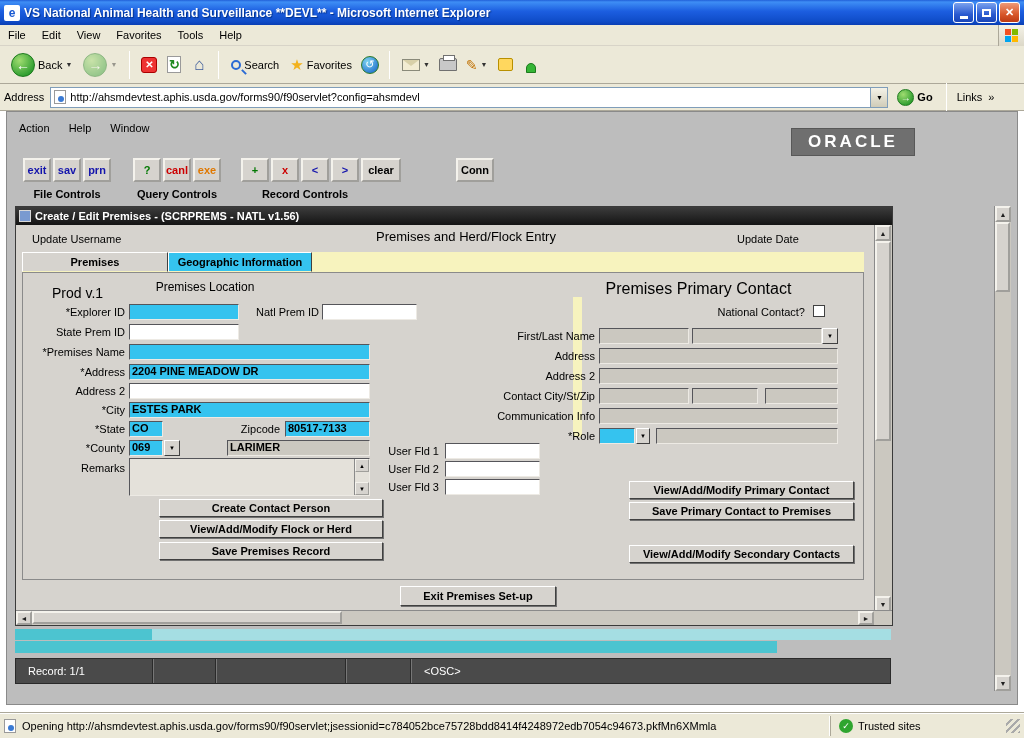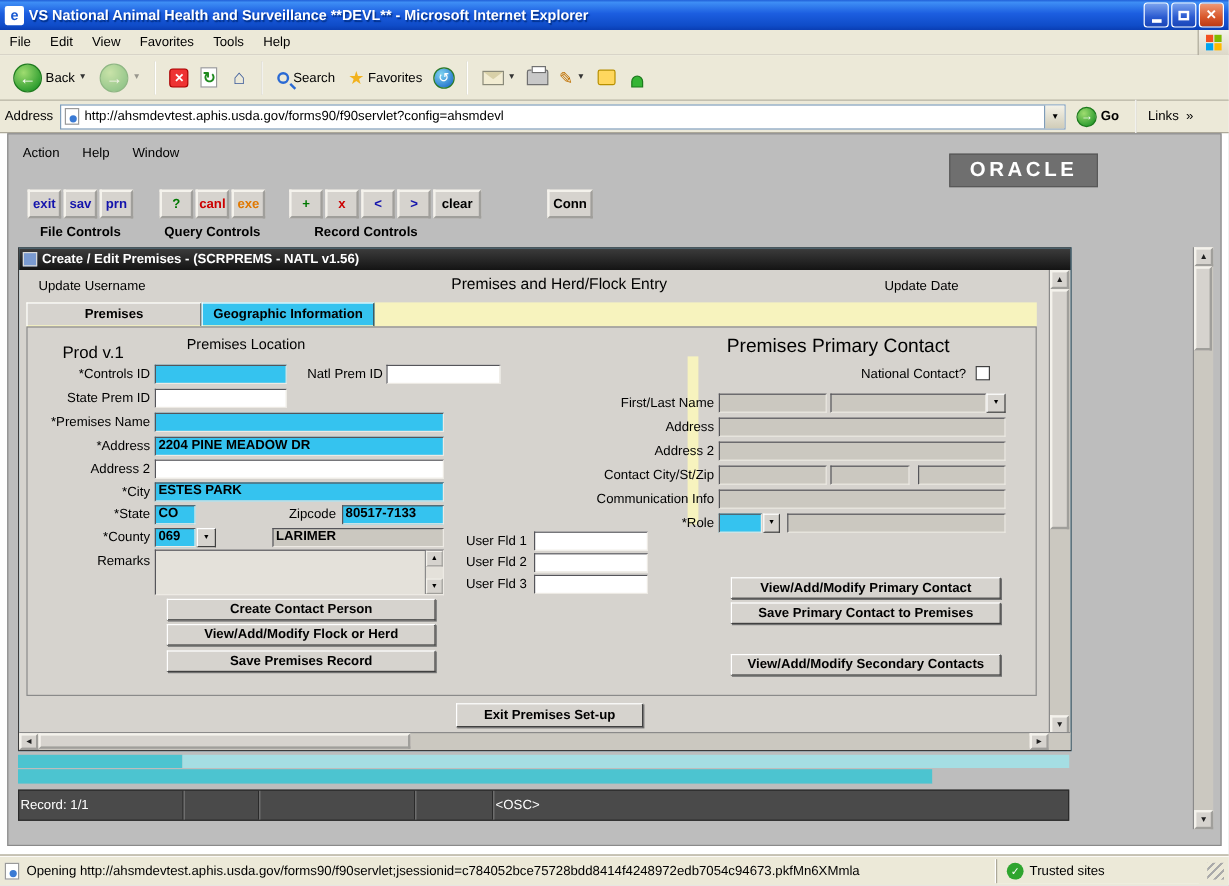--- a/index.html
+++ b/index.html
@@ -113,32 +113,32 @@
 #mdi-hscroll { position:absolute; bottom:0; left:0; width:876px; height:15px; background:#CBC8C0;
   border-top:1px solid #8a8a8a; display:flex; }
 #mdi-hscroll .sb-btn { height:14px; }
 #app-vscroll { position:absolute; right:6px; top:94px; width:17px; height:485px; }
 
 
 .teal1 { background:#4cc4d0; } .teal2 { background:#a5dee3; }
 #app-status { position:absolute; left:8px; top:546px; width:876px; height:26px; background:#4A4A4A;
   border:1px solid #2a2a2a; display:flex; align-items:center; color:#fff; }
 .seg { height:100%; display:flex; align-items:center; border-right:1px solid #777;
-  box-shadow:inset -1px 0 0 #2a2a2a; padding-left:1px; }
+  box-shadow:inset -1px 0 0 #2a2a2a; padding-left:12px; }
 
 
 .lbl { position:absolute; font-weight:normal; }
 .ra { text-align:right; }
 .fld { position:absolute; height:16px; background:#fff; border:1px solid;
   border-color:#55555a #edeae4 #edeae4 #55555a; font-weight:bold; font-size:11px;
   padding:0 2px; line-height:13px; }
 .fld.cyan { background:#35C3EF; }
 .fld.gray { background:#CBC8C0; }
 .fbtn { position:absolute; background:#D6D3CE; border:1px solid; border-color:#fff #404040 #404040 #fff;
-  box-shadow:1px 1px 0 #707070; font-weight:bold; display:flex; align-items:center; justify-content:center; }
+  box-shadow:1px 1px 0 #707070; font-weight:bold; display:flex; align-items:center; justify-content:center;margin-left:20px; }
 .ddbtn { position:absolute; width:16px; height:16px; background:#D6D3CE; border:1px solid;
   border-color:#fff #404040 #404040 #fff; font-size:6px; display:flex; align-items:center; justify-content:center; }
 .chk { position:absolute; width:12px; height:12px; background:#fff; border:1px solid #404040; }
 #tabstrip { position:absolute; left:6px; top:27px; width:842px; height:20px; background:#F7F3BE; display:flex; }
 .tab { height:20px; display:flex; align-items:center; justify-content:center; font-weight:bold;
   border:1px solid; border-color:#fff #404040 #f7f3be #fff; }
 .tab.active { background:#D6D3CE; }
 .tab.cyan { background:#35C3EF; }
 #panel { position:absolute; left:6px; top:47px; width:842px; height:308px; border:1px solid #8a8a8a; }
 .remarksbox { position:absolute; display:flex; background:#e4e1da; border:1px solid;
@@ -307,21 +307,21 @@
       </div>
 
       <div id="panel"></div>
 
       <div class="abs" style="left:36px;top:60px;font-size:14px">Prod v.1</div>
       <div class="lbl" style="left:104px;top:55px;width:170px;text-align:center;font-size:12px">Premises Location</div>
       <div class="lbl" style="left:580px;top:55px;width:205px;text-align:center;font-size:16px">Premises Primary Contact</div>
 
       <div class="abs" style="left:557px;top:72px;width:9px;height:140px;background:#F7F3BE"></div>
 
-      <div class="lbl ra" style="left:2px;width:107px;top:81px">*Controls ID</div>
+      <div class="lbl ra" style="left:2px;width:107px;top:81px">*Explorer ID</div>
       <div class="fld cyan" style="left:113px;top:79px;width:110px"></div>
       <div class="lbl ra" style="left:227px;width:76px;top:81px">Natl Prem ID</div>
       <div class="fld" style="left:306px;top:79px;width:95px"></div>
 
       <div class="lbl ra" style="left:2px;width:107px;top:101px">State Prem ID</div>
       <div class="fld" style="left:113px;top:99px;width:110px"></div>
 
       <div class="lbl ra" style="left:2px;width:107px;top:121px">*Premises Name</div>
       <div class="fld cyan" style="left:113px;top:119px;width:241px"></div>
 

